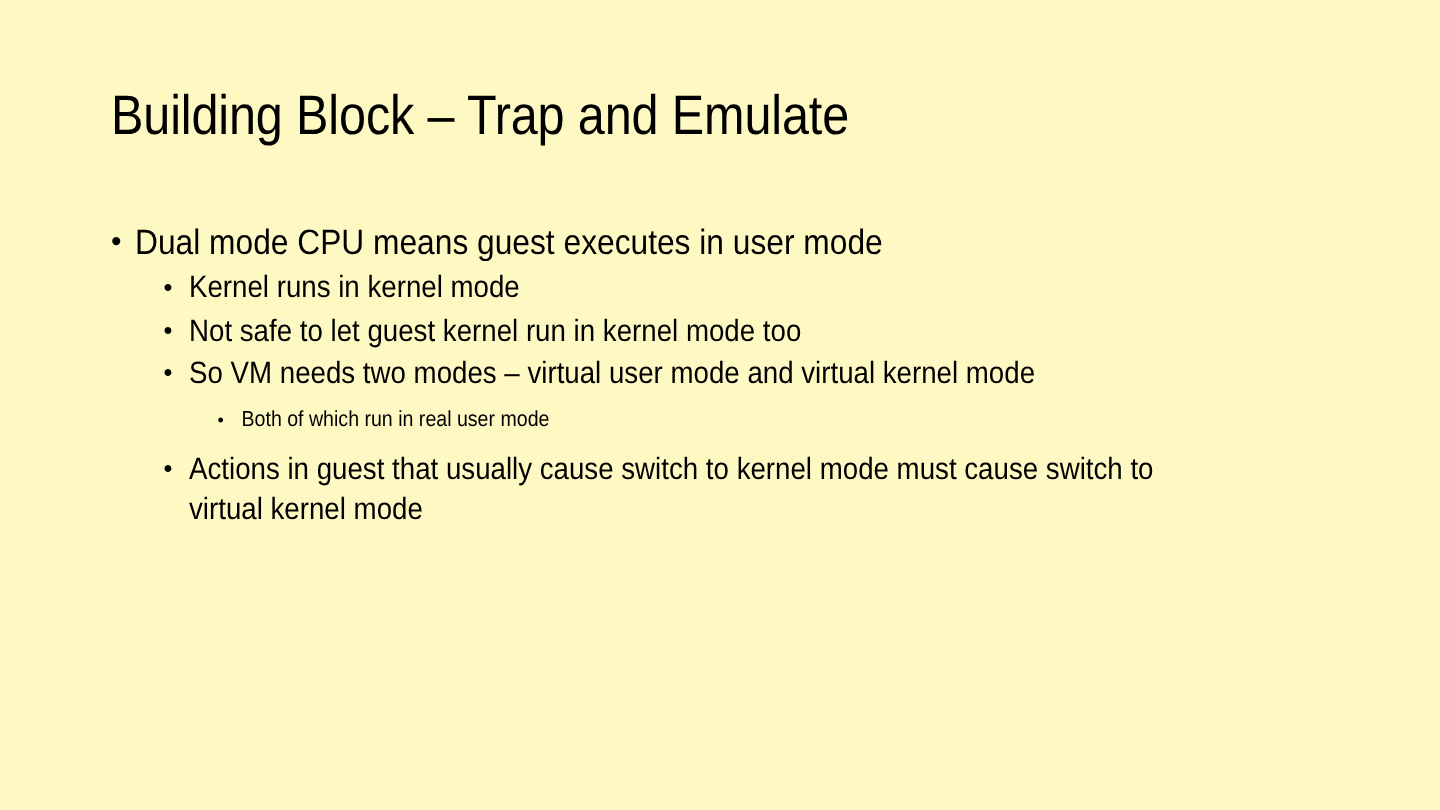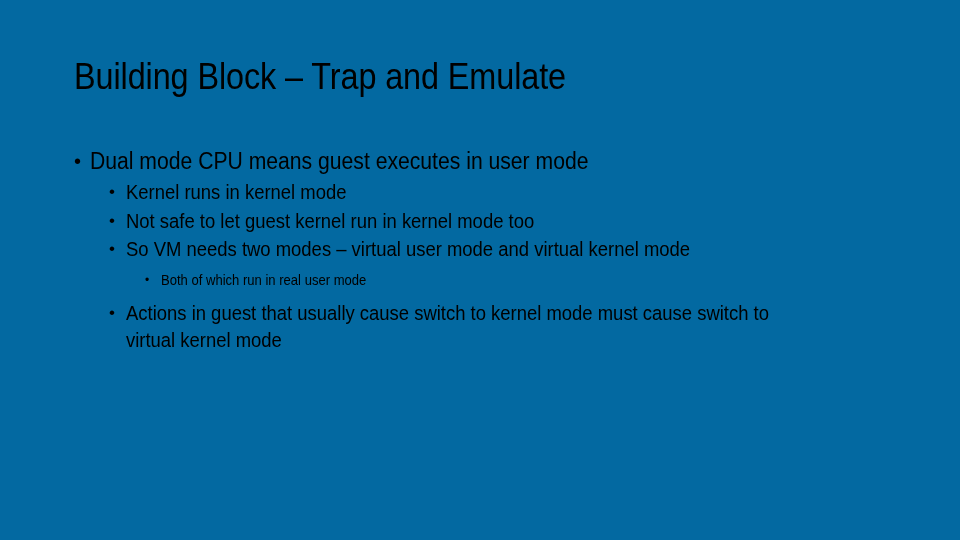--- a/index.html
+++ b/index.html
@@ -13,21 +13,21 @@
     background: #ffffff;
     font-family: "Liberation Sans", "DejaVu Sans", sans-serif;
     color: #000000;
     overflow: hidden;
   }
 
   .slide {
     position: relative;
     width: 960px;
     height: 540px;
-    background: #0369a1;
+    background: #fef9c3;
   }
 
   
   .slide-title {
     position: absolute;
     left: 74px;
     top: 55px;
     width: 820px;
     font-size: 37px;
     line-height: 44px;

